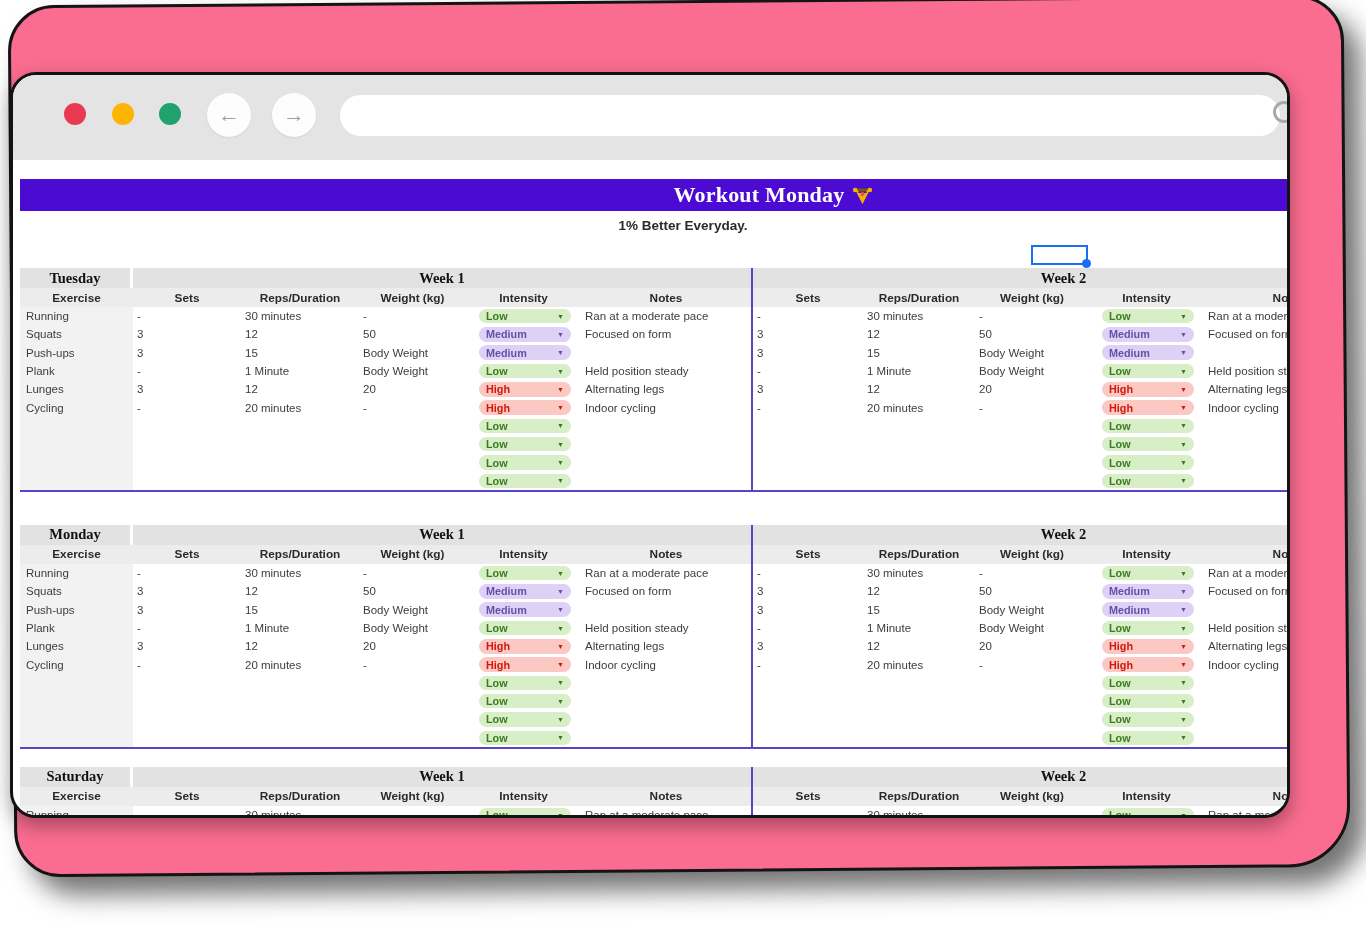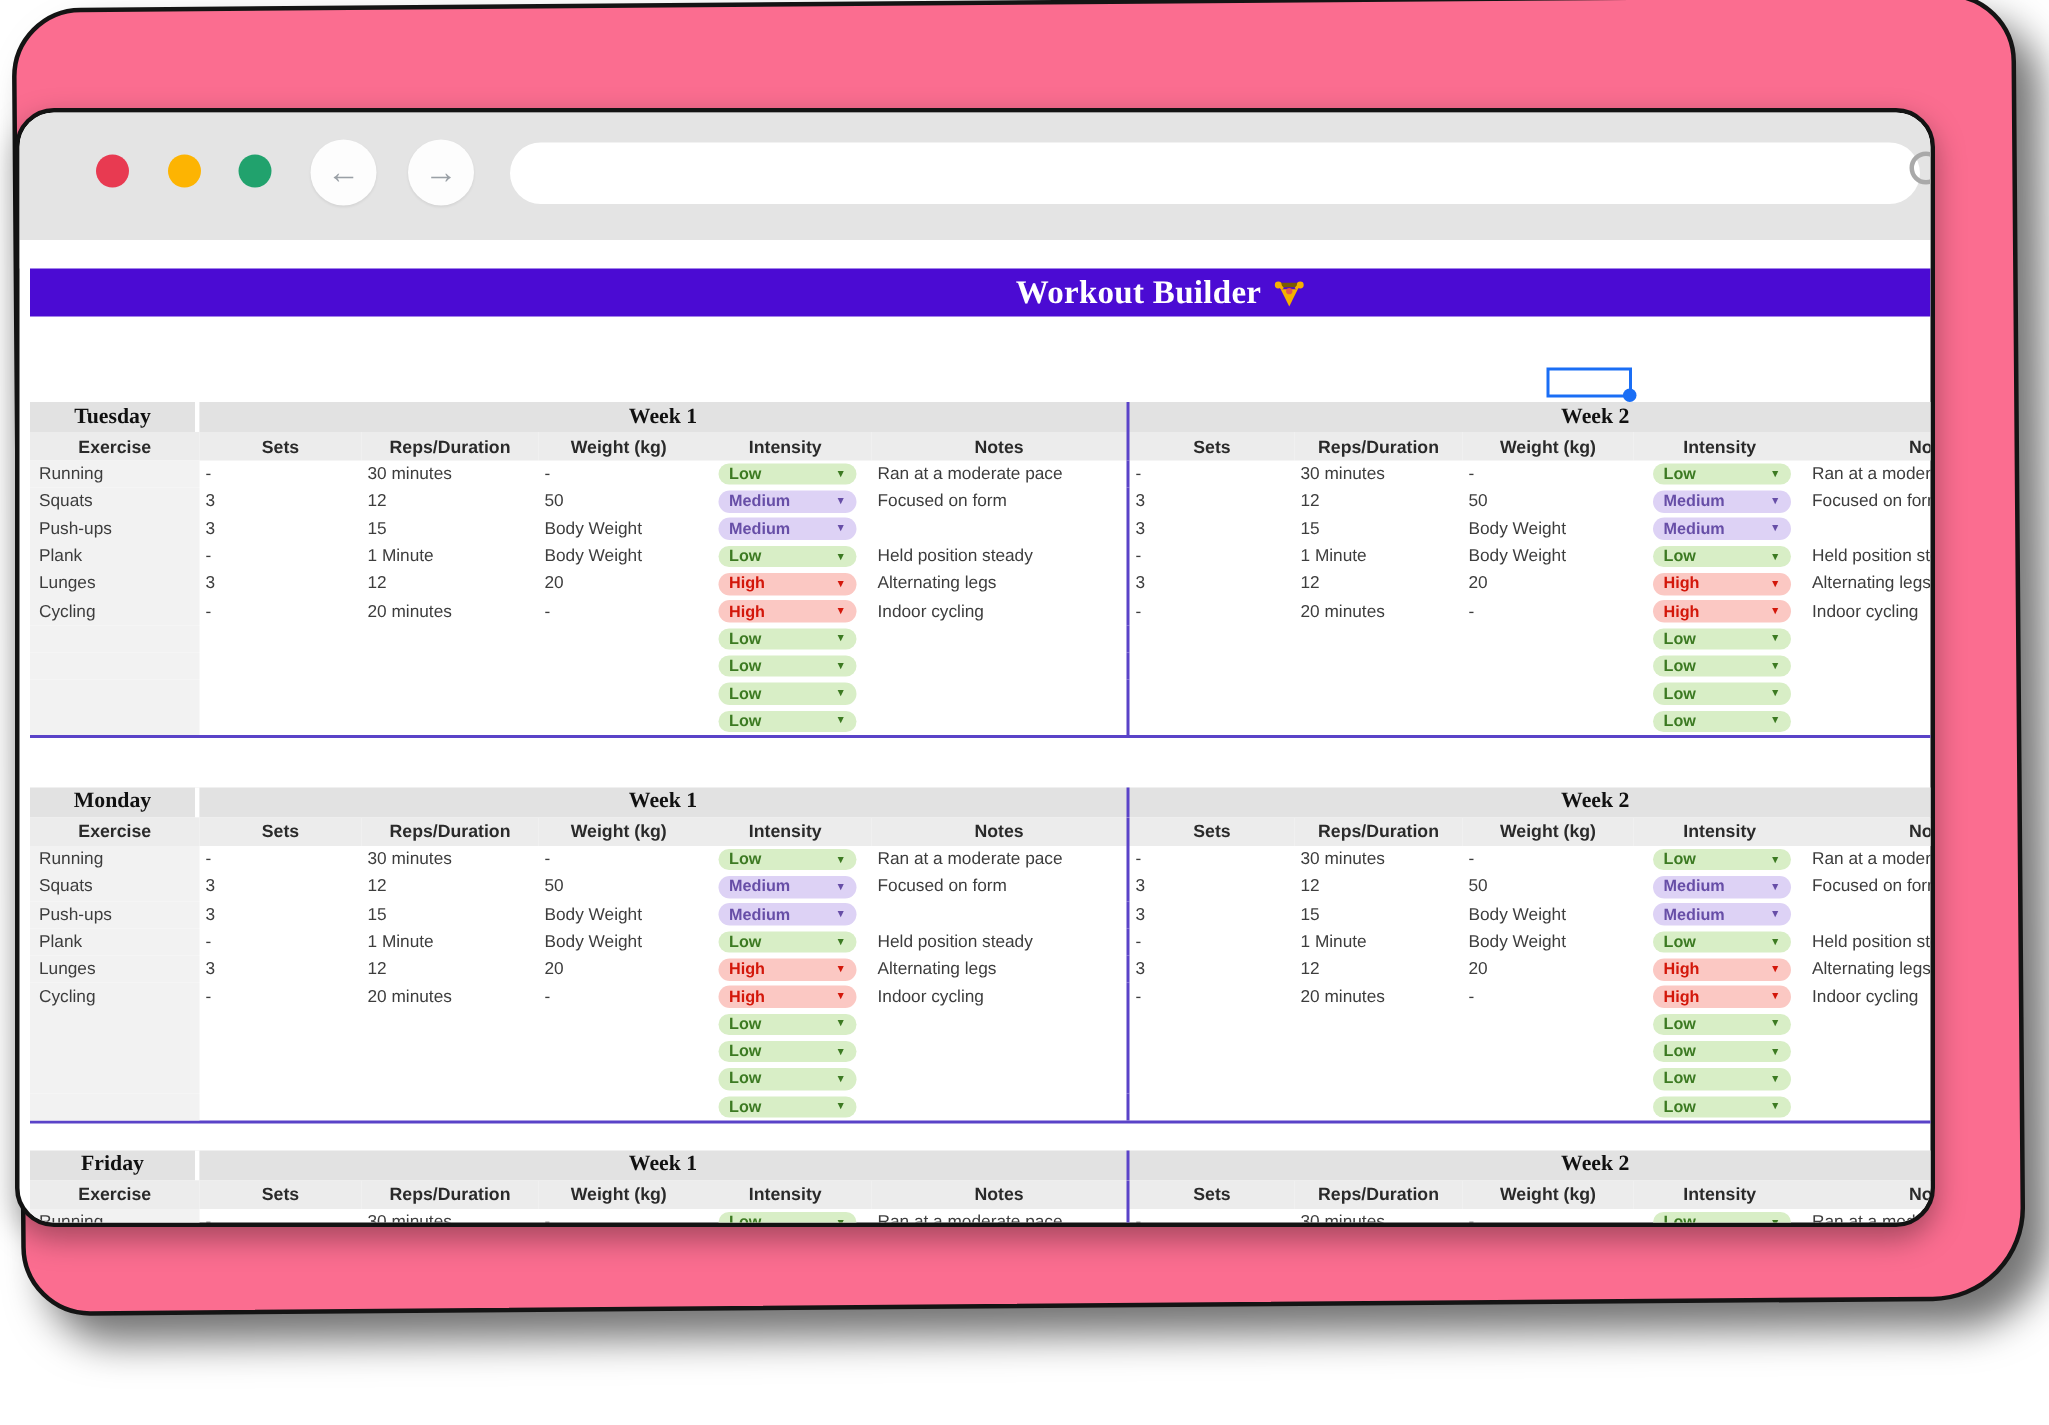--- a/index.html
+++ b/index.html
@@ -123,32 +123,33 @@
       <span>→</span>
     </div>
     <div class="url-bar" title=""></div>
     <div class="toolbar-ring"></div>
   </div>
 
   <div class="white-strip"></div>
 
   <div class="banner">
     <div class="banner-inner">
-      <span class="banner-title">Workout Builder</span>
+      <span class="banner-title">Workout Monday</span>
       <svg width="21" height="21" viewBox="0 0 24 24">
         <rect x="2" y="4" width="20" height="3.4" rx="1.6" fill="#7a5b00"></rect>
         <circle cx="3.6" cy="5.7" r="2.6" fill="#f5b100"></circle>
         <circle cx="20.4" cy="5.7" r="2.6" fill="#f5b100"></circle>
         <path d="M12 22 L5.5 9 L18.5 9 Z" fill="#f5b100"></path>
         <path d="M7 8.8 L4.6 5.9 M17 8.8 L19.4 5.9" stroke="#f5b100" stroke-width="2.4"></path>
         <circle cx="12" cy="10.4" r="2.4" fill="#e2574c"></circle>
       </svg>
     </div>
   </div>
 
+  <div class="subtitle">1% Better Everyday.</div>
 
   <div class="sel-cell">
     <div class="handle"></div>
   </div>
 
   <div class="sheet" id="sheet">
       <div class="section mb1">
         <div class="day-cell">Tuesday</div>
         <div class="week-cell w1">Week 1</div>
         <div class="week-cell w2">Week 2</div>
@@ -594,21 +595,21 @@
         <div class="cell"></div>
         <div class="cell" style="padding-left: 0px;">
           <div class="pill" style="background: rgb(216, 238, 198);">
             <span class="lbl" style="color: rgb(60, 122, 34);">Low</span>
             <span class="arr" style="color: rgb(60, 122, 34);">▼</span>
           </div>
         </div>
         <div class="cell"></div>
       </div>
       <div class="section ">
-        <div class="day-cell">Friday</div>
+        <div class="day-cell">Saturday</div>
         <div class="week-cell w1">Week 1</div>
         <div class="week-cell w2">Week 2</div>
         <div class="colhead">Exercise</div>
         <div class="colhead">Sets</div>
         <div class="colhead">Reps/Duration</div>
         <div class="colhead">Weight (kg)</div>
         <div class="colhead">Intensity</div>
         <div class="colhead">Notes</div>
         <div class="colhead divL">Sets</div>
         <div class="colhead">Reps/Duration</div>

